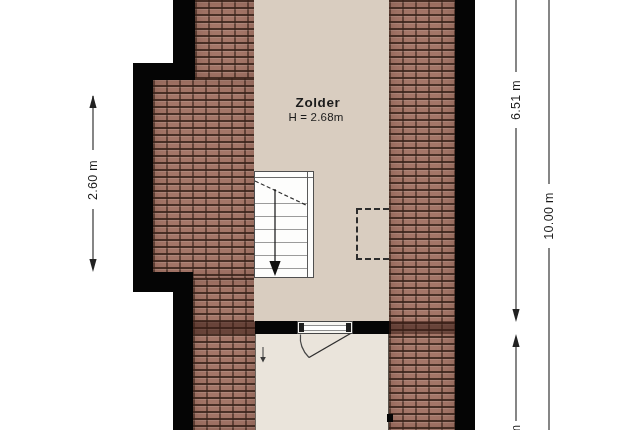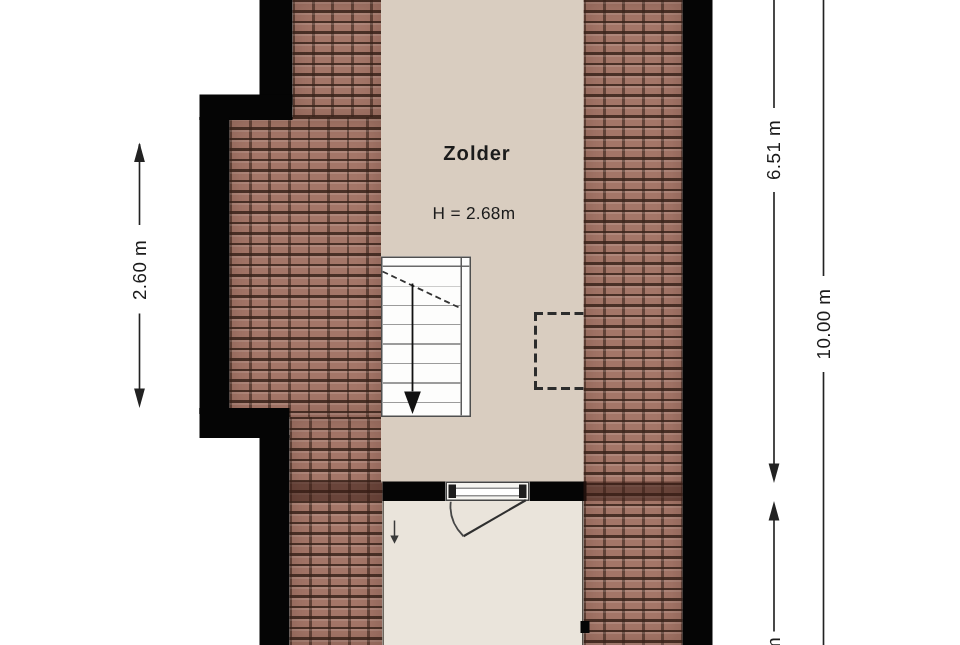--- a/index.html
+++ b/index.html
@@ -42,21 +42,21 @@
   .door{
     position:absolute;left:297px;top:321px;width:56px;height:13px;
     background:#f6f5f1;border:1px solid #454545;box-sizing:border-box;
   }
   .door-inner{position:absolute;left:5px;right:5px;top:3px;height:4px;border:1px solid #8f8f8f;background:#fff;}
   .hinge{position:absolute;top:1px;width:5px;height:9px;background:#1d1d1d;}
   .hinge-l{left:1px;} .hinge-r{right:1px;}
   .overlay-svg{position:absolute;left:0;top:0;pointer-events:none;}
   .label{position:absolute;color:var(--dimension-text,#1b1b1b);white-space:nowrap;}
   .room-name{font-size:13.5px;letter-spacing:.6px;font-weight:600;transform:translate(-50%,-50%);}
-  .room-h{font-size:11.5px;letter-spacing:.2px;transform:translate(-50%,-50%);margin-top:26px;}
+  .room-h{font-size:11.5px;letter-spacing:.2px;transform:translate(-50%,-50%);}
   .dim{font-size:12.5px;letter-spacing:.3px;transform:translate(-50%,-50%) rotate(-90deg);}
 </style>
 </head>
 <body>
 
 <div class="plan">
 
   <div class="tiles" style="left:195px;top:0;width:60px;height:80px"></div>
   <div class="tiles" style="left:153px;top:78px;width:102px;height:200px"></div>
   <div class="tiles" style="left:193px;top:278px;width:62px;height:152px"></div>

